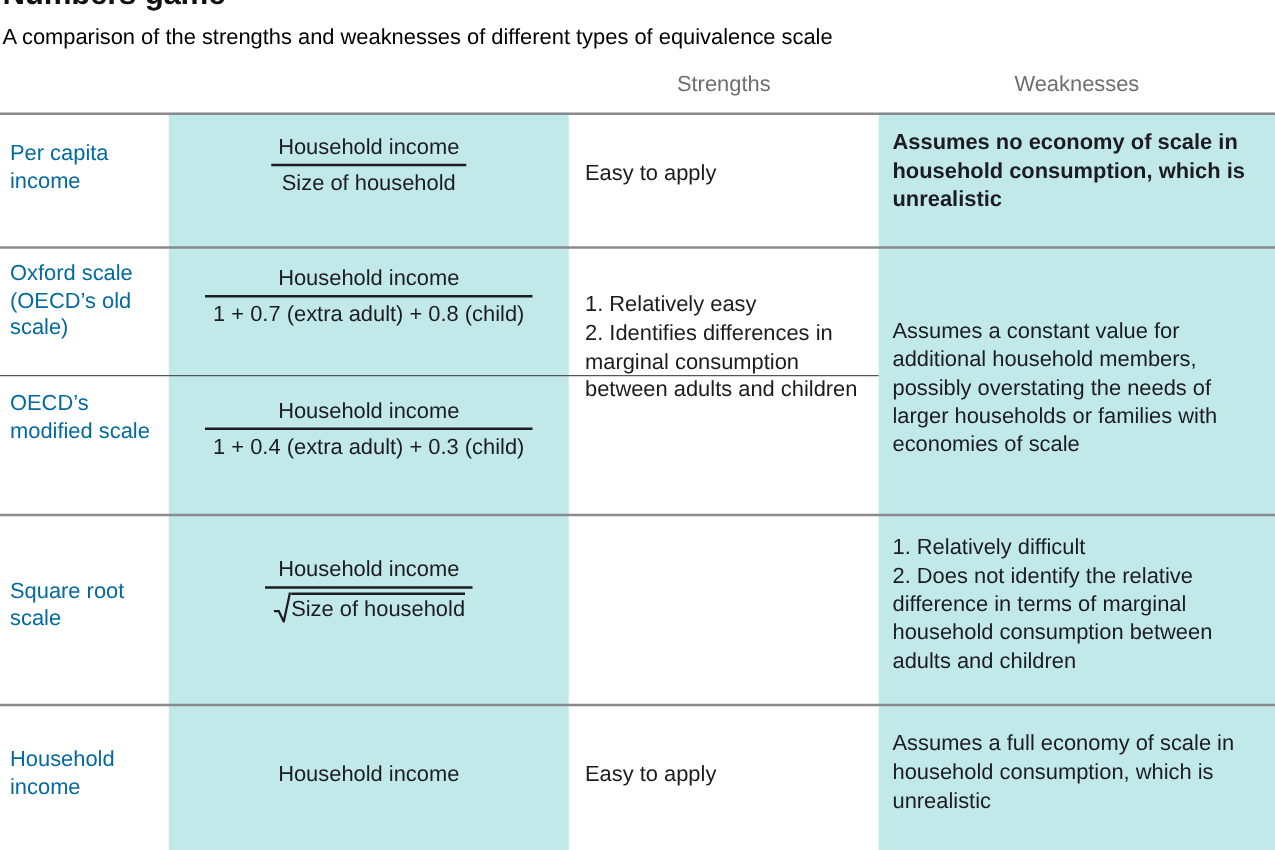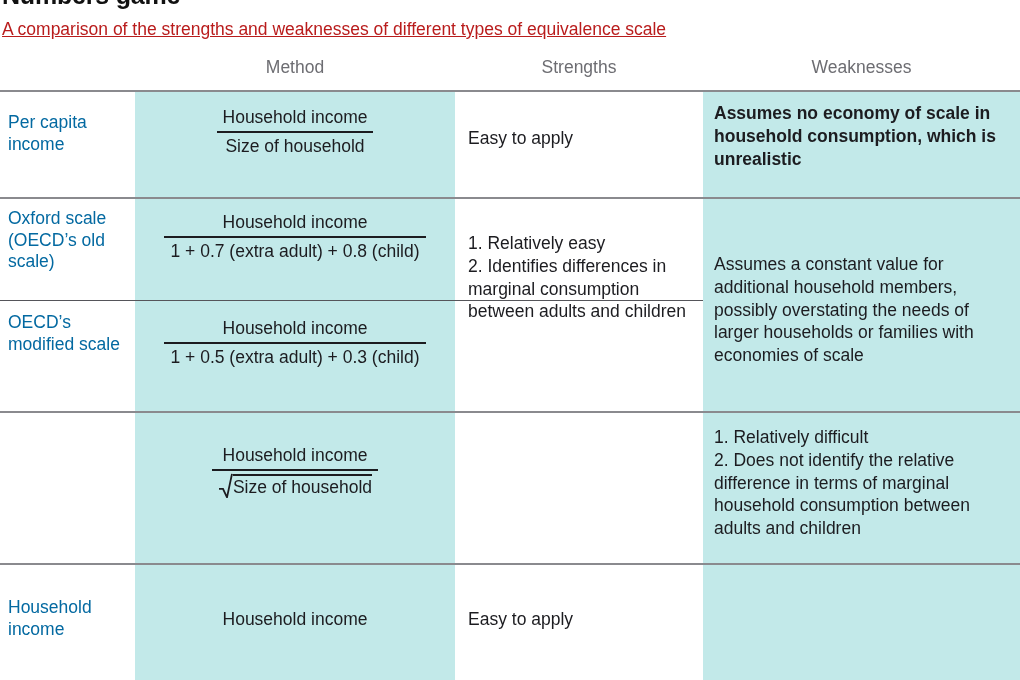--- a/index.html
+++ b/index.html
@@ -27,23 +27,22 @@
     font-weight: bold;
     color: #111111;
     letter-spacing: -0.2px;
     white-space: nowrap;
   }
   .subtitle {
     position: absolute;
     left: 2px;
     top: 19px;
     font-size: 17.5px;
-    color: #b91c1c;
-    white-space: nowrap;
-    text-decoration: underline;
+    color: #000000;
+    white-space: nowrap;
   }
 
   
   
   .table {
     position: absolute;
     left: 0;
     top: 55px;
     width: 1020px;
     height: 625px;
@@ -161,21 +160,20 @@
 
   <div class="title">Numbers game</div>
   <div class="subtitle">A comparison of the strengths and weaknesses of different types of equivalence scale</div>
 
   <div class="table">
 
     <div class="band band-method"></div>
     <div class="band band-weak"></div>
 
     <div class="thead">
-      <div class="th th-method">Method</div>
       <div class="th th-strengths">Strengths</div>
       <div class="th th-weak">Weaknesses</div>
     </div>
 
     <div class="hr hr-full" style="top:35px;"></div>
     <div class="hr hr-full" style="top:142px;"></div>
     <div class="hr hr-part" style="top:245px;"></div>
     <div class="hr hr-full" style="top:356px;"></div>
     <div class="hr hr-full" style="top:508px;"></div>
 
@@ -204,24 +202,27 @@
     <div class="cell cell-strength" style="top:177px;">1. Relatively easy<br>2. Identifies differences in marginal consumption between adults and children</div>
 
     <div class="cell cell-weak" style="top:198px;">Assumes a constant value for additional household members, possibly overstating the needs of larger households or families with economies of scale</div>
 
     <div class="cell cell-label" style="top:257px;">
       <span>OECD’s modified scale</span>
     </div>
     <div class="cell cell-method" style="top:263px;">
       <span class="frac">
         <span class="num">Household income</span>
-        <span class="den">1 + 0.5 (extra adult) + 0.3 (child)</span>
-      </span>
-    </div>
-
+        <span class="den">1 + 0.4 (extra adult) + 0.3 (child)</span>
+      </span>
+    </div>
+
+    <div class="cell cell-label" style="top:407px;">
+      <span>Square root scale</span>
+    </div>
     <div class="cell cell-method" style="top:390px;">
       <span class="frac">
         <span class="num">Household income</span>
         <span class="den">
           <span class="sqrt">
             <svg class="radsign" viewBox="0 0 14 26" preserveAspectRatio="none">
               <path d="M0 17 L4 17 L8 26 L13 1" fill="none" stroke="#1c1c20" stroke-width="1.8"></path>
             </svg>
             <span class="radicand">Size of household</span>
           </span>
@@ -232,15 +233,16 @@
 
     <div class="cell cell-label" style="top:542px;">
       <span>Household income</span>
     </div>
     <div class="cell cell-method" style="top:553px;">
       <span class="frac plain">
         <span class="num">Household income</span>
       </span>
     </div>
     <div class="cell cell-strength" style="top:553px;">Easy to apply</div>
+    <div class="cell cell-weak" style="top:528px;">Assumes a full economy of scale in household consumption, which is unrealistic</div>
 
   </div>
 </div>
 
 </body></html>

